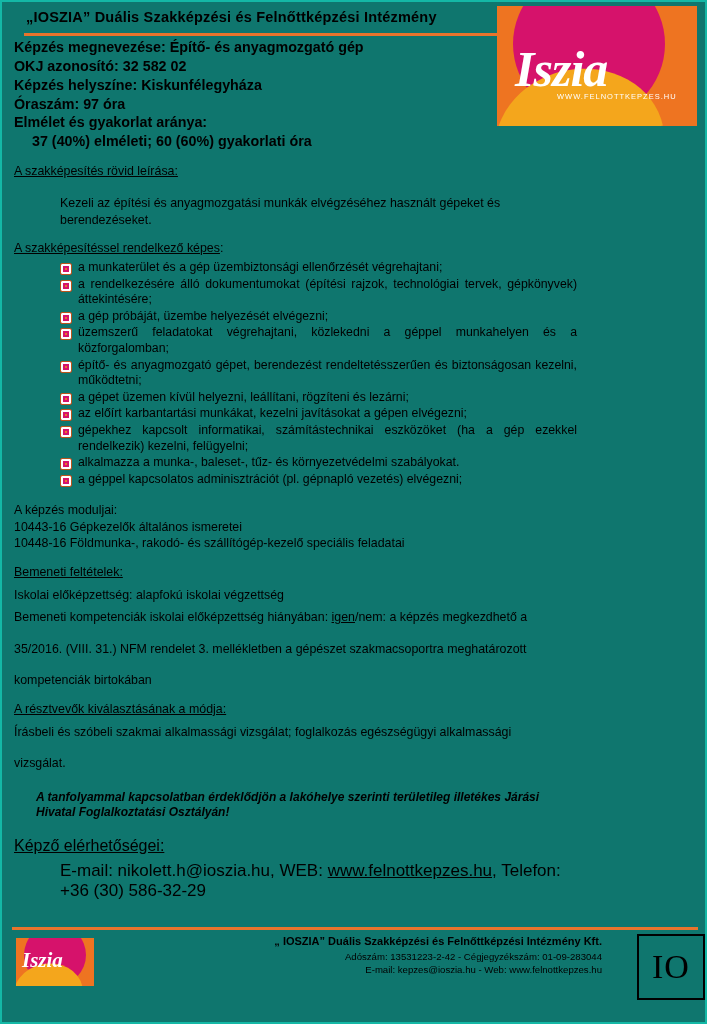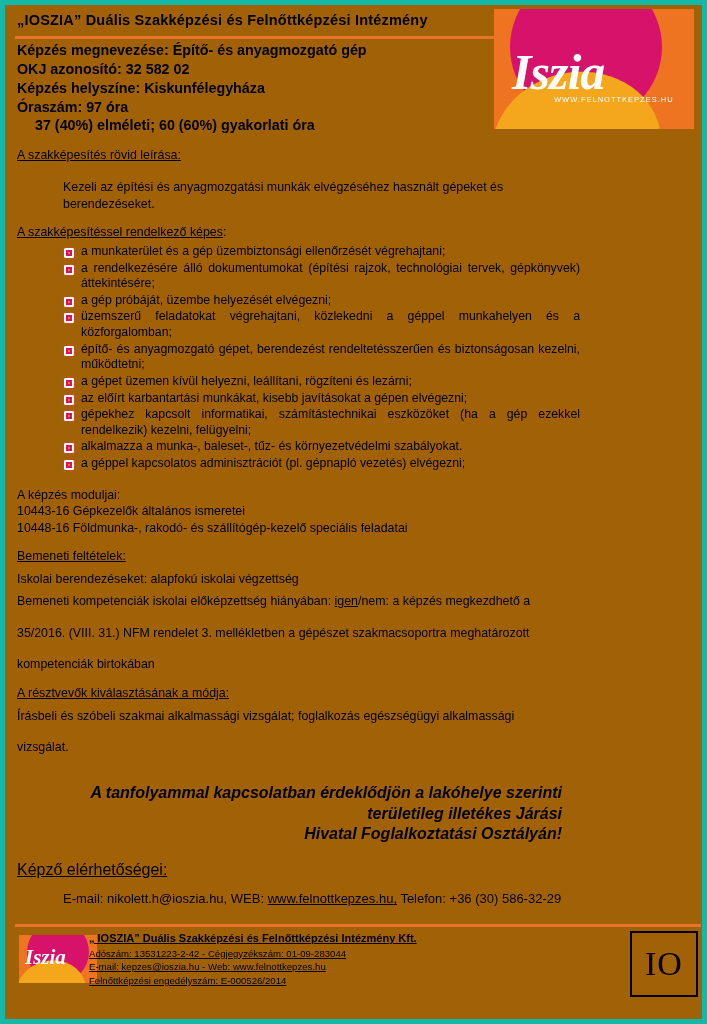--- a/index.html
+++ b/index.html
@@ -13,22 +13,23 @@
     font-family: "Liberation Sans", sans-serif;
     color: #000000;
     position: relative;
     overflow: hidden;
   }
   .page {
     position: relative;
     width: 707px;
     height: 1024px;
     box-sizing: border-box;
-    border: 5px solid #14b8a6;
-    background: #a16207;
+    border: 2px solid #14b8a6;
+    background: #0f766e;
+    padding-left: 12px;
   }
   
   .header {
     position: relative;
     height: 36px;
   }
   .header-title {
     position: absolute;
     left: 12px;
     top: 7px;
@@ -154,35 +155,35 @@
     border-radius: 2px;
     box-shadow: inset 0 0 0 2px #ffffff, inset 0 0 0 4px #d6126b;
   }
   .plain {
     font-size: 12.4px;
     line-height: 1.33;
     margin-top: 15px;
   }
   .mt6 { margin-top: 6px; }
   .center-italic {
-    margin-top: 27px;
-    text-align: right;
+    margin-top: 18px;
+    text-align: left;
     font-style: italic;
     font-weight: bold;
-    font-size: 16px;
+    font-size: 12px;
     line-height: 1.3;
     padding: 0 22px;
   }
   .contact {
     margin-top: 16px;
   }
   .contact-line {
     padding-left: 46px;
-    font-size: 13px;
-    margin-top: 12px;
+    font-size: 17px;
+    margin-top: 6px;
   }
   
   .footer-rule {
     position: absolute;
     left: 10px;
     bottom: 92px;
     width: 686px;
     height: 3px;
     background: #e8742c;
   }
@@ -226,35 +227,34 @@
     left: 6px;
     top: 10px;
     font-family: "Liberation Serif", serif;
     font-size: 21px;
     font-style: italic;
     font-weight: bold;
     color: #ffffff;
   }
   .footer-text {
     position: absolute;
-    left: 84px;
+    left: 100px;
     top: 4px;
     width: 500px;
-    text-align: left;
+    text-align: right;
     font-size: 9.6px;
     line-height: 1.42;
-    text-decoration: underline;
   }
   .footer-text .ftitle {
     font-size: 11px;
     font-weight: bold;
   }
   .io-box {
     position: absolute;
-    right: 14px;
+    right: 4px;
     top: 4px;
     width: 64px;
     height: 62px;
     border: 2px solid #000000;
     display: flex;
     align-items: center;
     justify-content: center;
   }
   .io-box span {
     font-family: "Liberation Serif", serif;
@@ -280,54 +280,55 @@
     <div class="logo-sub">WWW.FELNOTTKEPZES.HU</div>
   </div>
 
   <div class="content">
 
     <div class="title-block">
       <div>Képzés megnevezése: Építő- és anyagmozgató gép</div>
       <div>OKJ azonosító: 32 582 02</div>
       <div>Képzés helyszíne: Kiskunfélegyháza</div>
       <div>Óraszám: 97 óra</div>
+      <div>Elmélet és gyakorlat aránya:</div>
       <div class="ratio-line">37 (40%) elméleti; 60 (60%) gyakorlati óra</div>
     </div>
 
     <div class="section">
       <div class="u">A szakképesítés rövid leírása:</div>
       <div class="indent plain">Kezeli az építési és anyagmozgatási munkák elvégzéséhez használt gépeket és berendezéseket.</div>
     </div>
 
     <div class="section">
       <div><span class="u">A szakképesítéssel rendelkező képes</span><span>:</span></div>
       <ul class="bullets">
         <li>a munkaterület és a gép üzembiztonsági ellenőrzését végrehajtani;</li>
         <li>a rendelkezésére álló dokumentumokat (építési rajzok, technológiai tervek, gépkönyvek) áttekintésére;</li>
         <li>a gép próbáját, üzembe helyezését elvégezni;</li>
         <li>üzemszerű feladatokat végrehajtani, közlekedni a géppel munkahelyen és a közforgalomban;</li>
         <li>építő- és anyagmozgató gépet, berendezést rendeltetésszerűen és biztonságosan kezelni, működtetni;</li>
         <li>a gépet üzemen kívül helyezni, leállítani, rögzíteni és lezárni;</li>
-        <li>az előírt karbantartási munkákat, kisebb javításokat a gépen elvégezni;</li>
+        <li>az előírt karbantartási munkákat, kezelni javításokat a gépen elvégezni;</li>
         <li>gépekhez kapcsolt informatikai, számítástechnikai eszközöket (ha a gép ezekkel rendelkezik) kezelni, felügyelni;</li>
         <li>alkalmazza a munka-, baleset-, tűz- és környezetvédelmi szabályokat.</li>
         <li>a géppel kapcsolatos adminisztrációt (pl. gépnapló vezetés) elvégezni;</li>
       </ul>
     </div>
 
     <div class="plain">
       <div>A képzés moduljai:</div>
       <div>10443-16 Gépkezelők általános ismeretei</div>
       <div>10448-16 Földmunka-, rakodó- és szállítógép-kezelő speciális feladatai</div>
     </div>
 
 
     <div class="section">
       <div class="u">Bemeneti feltételek:</div>
-      <div class="plain mt6">Iskolai berendezéseket: alapfokú iskolai végzettség</div>
+      <div class="plain mt6">Iskolai előképzettség: alapfokú iskolai végzettség</div>
       <div class="plain mt6"><span>Bemeneti kompetenciák iskolai előképzettség hiányában: </span><span class="u">igen</span><span>/nem: a képzés megkezdhető a</span></div>
       <div class="plain">35/2016. (VIII. 31.) NFM rendelet 3. mellékletben a gépészet szakmacsoportra meghatározott</div>
       <div class="plain">kompetenciák birtokában</div>
     </div>
 
     <div class="section">
       <div class="u">A résztvevők kiválasztásának a módja:</div>
       <div class="plain mt6">Írásbeli és szóbeli szakmai alkalmassági vizsgálat; foglalkozás egészségügyi alkalmassági</div>
       <div class="plain">vizsgálat.</div>
     </div>
@@ -348,20 +349,19 @@
   <div class="footer">
     <div class="footer-logo">
       <div class="fcircle"></div>
       <div class="fswoosh"></div>
       <div class="ftext"><span>I</span><span>szia</span></div>
     </div>
     <div class="footer-text">
       <div class="ftitle">„ IOSZIA” Duális Szakképzési és Felnőttképzési Intézmény Kft.</div>
       <div>Adószám: 13531223-2-42 - Cégjegyzékszám: 01-09-283044</div>
       <div>E-mail: kepzes@ioszia.hu - Web: www.felnottkepzes.hu</div>
-      <div>Felnőttképzési engedélyszám: E-000526/2014</div>
     </div>
     <div class="io-box">
       <span>IO</span>
     </div>
   </div>
 
 </div>
 
 </body></html>

